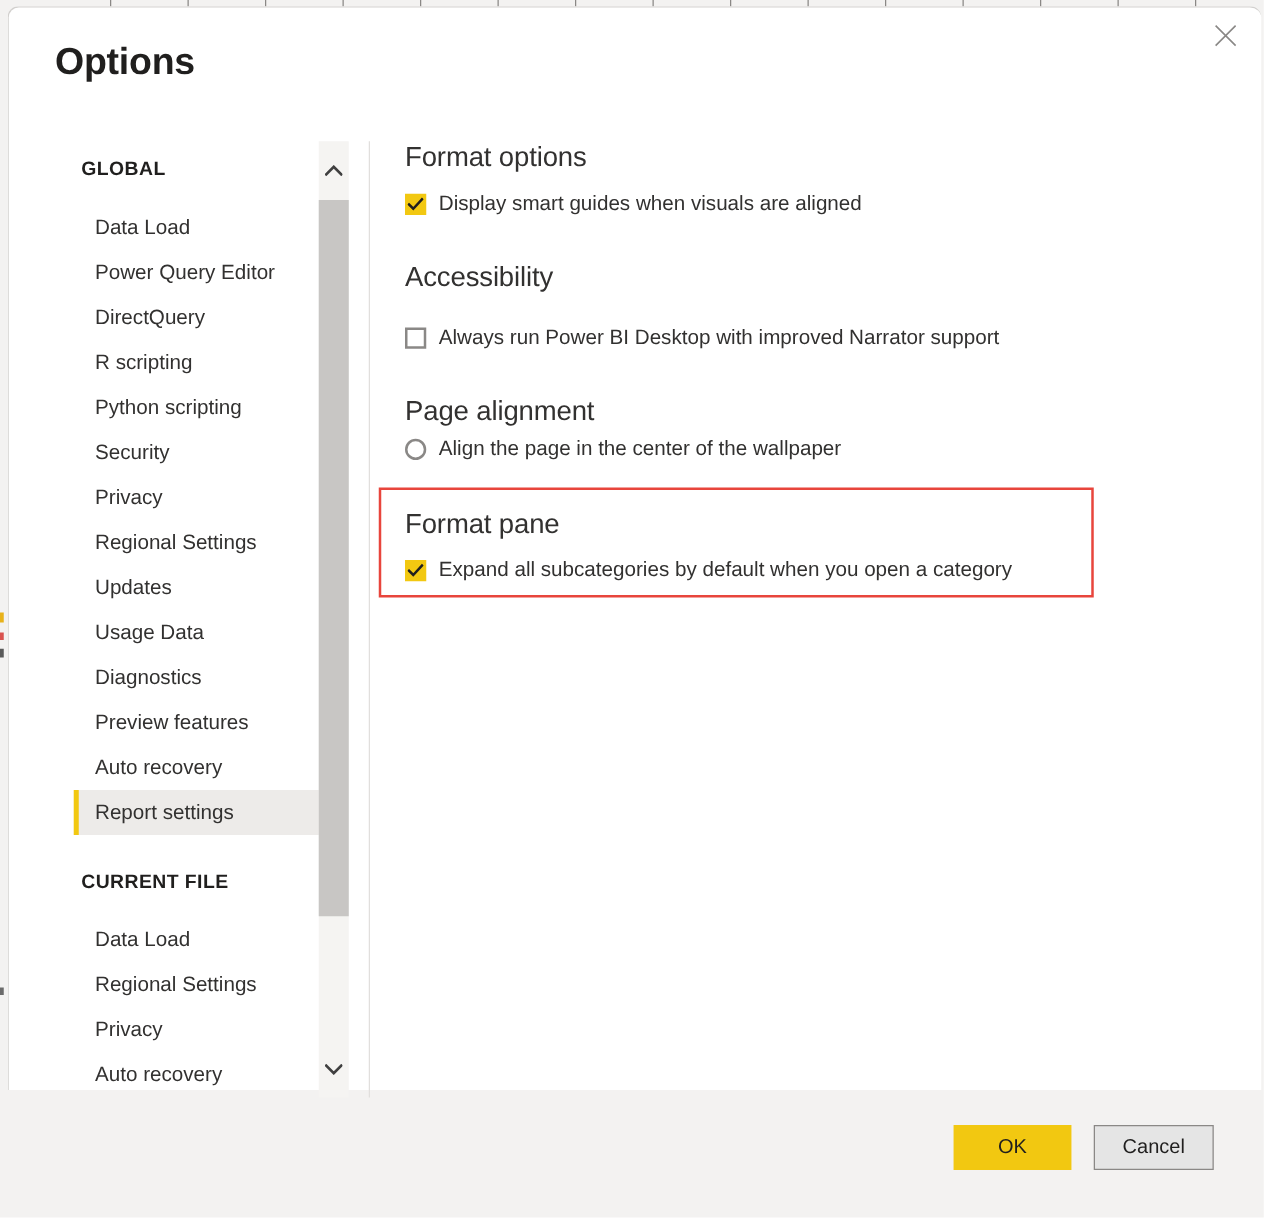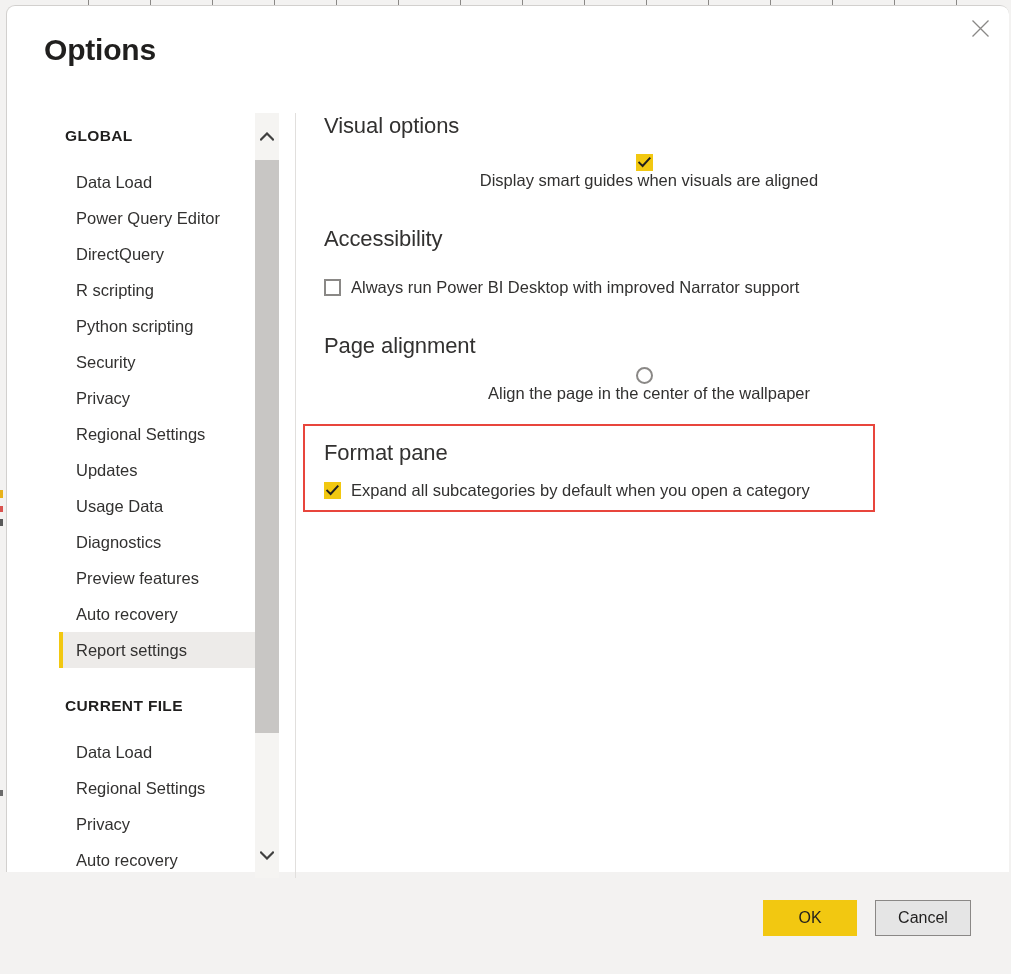--- a/index.html
+++ b/index.html
@@ -398,42 +398,42 @@
         <path d="M1 1.5 L7 7.5 L13 1.5" stroke="#404040" stroke-width="2.2" fill="none" stroke-linecap="square"></path>
       </svg>
     </div>
   </div>
 
   <div id="content-divider"></div>
 
   <div id="content-pane">
 
     <div class="section">
-      <div class="section-heading">Visual options</div>
-      <div class="option-row" style="margin-top:15px;flex-direction:column;">
+      <div class="section-heading">Format options</div>
+      <div class="option-row" style="margin-top:15px;">
         <span class="checkbox checked">
           <svg width="13" height="13" viewBox="0 0 13 13" aria-hidden="true">
             <path d="M1.2 6.6 L4.6 10 L11.6 2.4" stroke="#201f1e" stroke-width="2" fill="none" stroke-linecap="square"></path>
           </svg>
         </span>
         <span class="option-label">Display smart guides when visuals are aligned</span>
       </div>
     </div>
 
     <div class="section" style="margin-top:36px;">
       <div class="section-heading">Accessibility</div>
       <div class="option-row" style="margin-top:26px;">
         <span class="checkbox unchecked"></span>
         <span class="option-label">Always run Power BI Desktop with improved Narrator support</span>
       </div>
     </div>
 
     <div class="section" style="margin-top:36px;">
       <div class="section-heading">Page alignment</div>
-      <div class="option-row" style="margin-top:8px;flex-direction:column;">
+      <div class="option-row" style="margin-top:8px;">
         <span class="radio unselected"></span>
         <span class="option-label">Align the page in the center of the wallpaper</span>
       </div>
     </div>
 
     <div class="section" style="margin-top:37px;">
       <div id="format-pane-highlight"></div>
       <div class="section-heading">Format pane</div>
       <div class="option-row" style="margin-top:15px;">
         <span class="checkbox checked">

